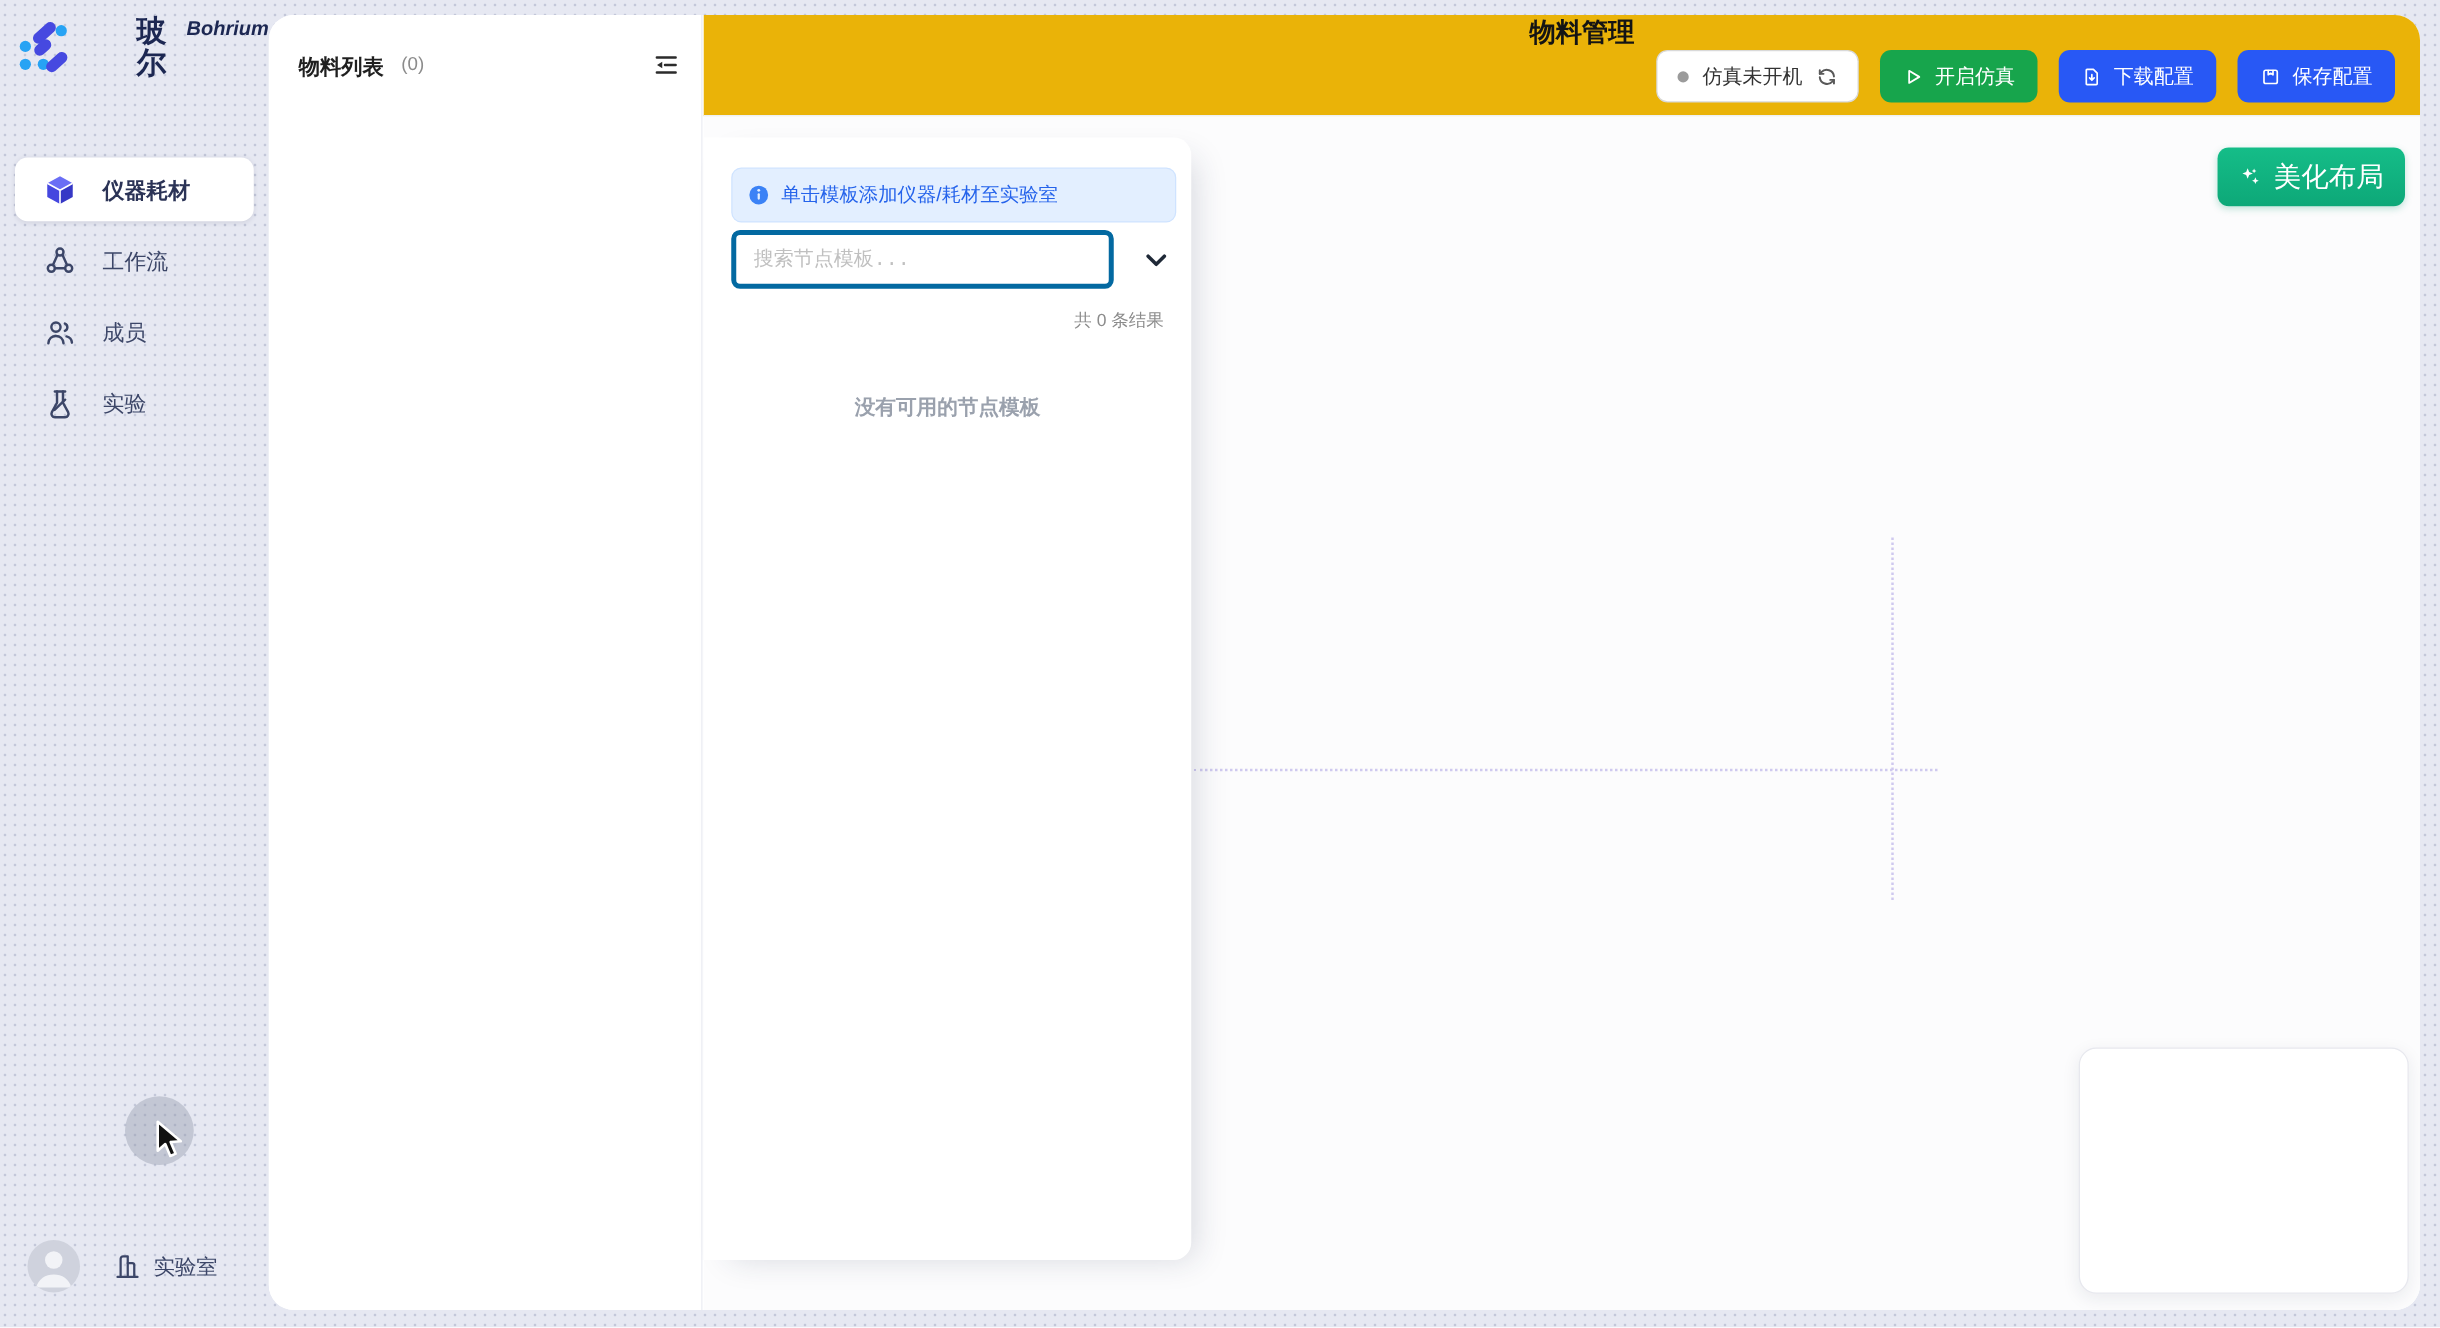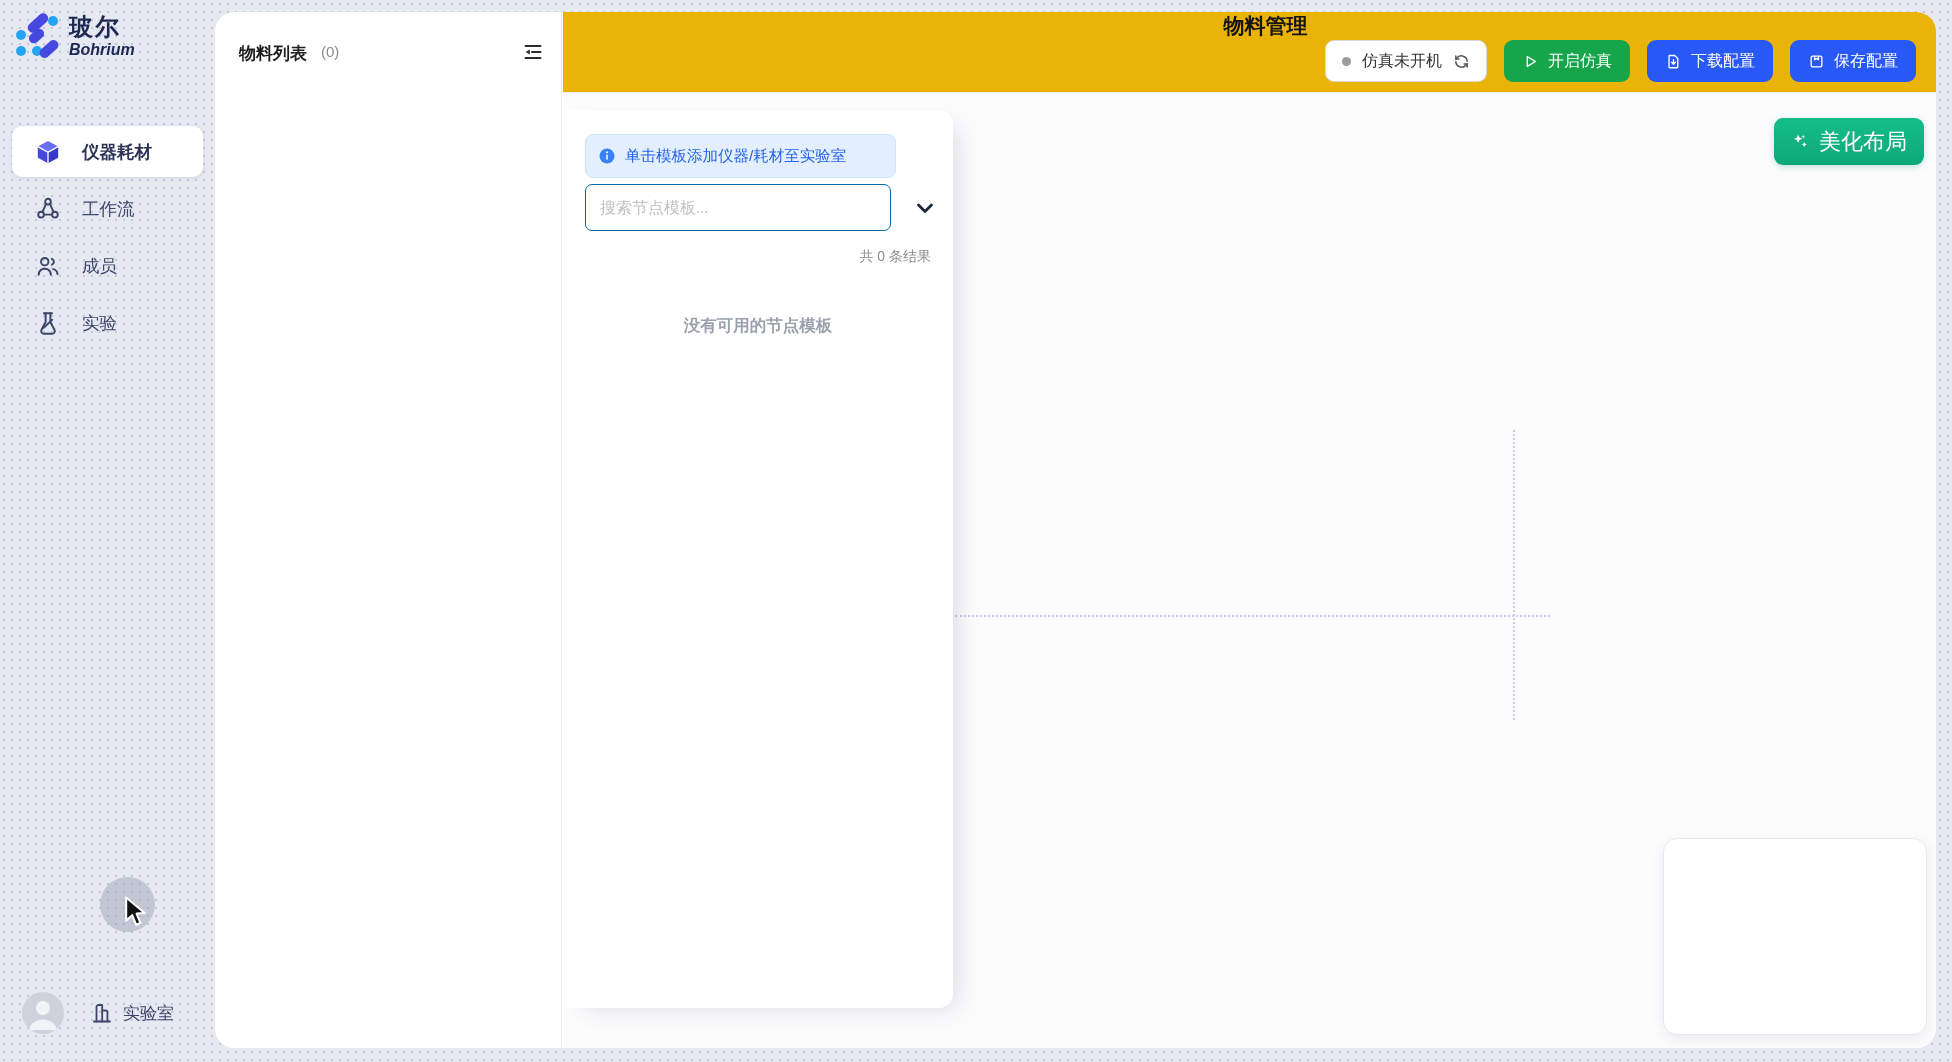--- a/index.html
+++ b/index.html
@@ -9,21 +9,21 @@
   #app {
     position:relative; width:1952px; height:1062px;
     background-color:#e6e8f2;
     background-image:radial-gradient(circle,#c3c7d9 1.1px, rgba(0,0,0,0) 1.3px);
     background-size:8px 8px;
   }
 
   
   .sidebar { position:absolute; left:0; top:0; width:215px; height:1062px; }
   .logo-row { position:absolute; left:14px; top:13px; display:flex; align-items:center; gap:9px; }
-  .logo-text { display:flex; flex-direction:column; line-height:1.05; color:#1c2752; }
+  .logo-text { display:flex; flex-direction:row; line-height:1.05; color:#1c2752;margin-left:45px; }
   .logo-zh { font-size:24px; font-weight:800; letter-spacing:2px; }
   .logo-en { font-size:16px; font-weight:700; margin-top:3px;font-style:italic; }
 
   .nav-item {
     position:absolute; left:12px; width:191px; height:51px; border-radius:10px;
     display:flex; align-items:center; gap:21px; padding-left:23px;
     color:#3c4668; font-size:17.5px; cursor:pointer;margin-top:19px;
   }
   .nav-item.active { background:#fff; box-shadow:0 1px 4px rgba(25,30,60,.10); font-weight:700; color:#2b3356; }
   .nav-icon { width:26px; height:26px; flex:0 0 26px; }
@@ -68,27 +68,27 @@
     border-left:2px dotted #cfc9ef; }
   .beautify { position:absolute; top:25px; right:12px; height:47px; border-radius:9px;
     display:flex; align-items:center; gap:9px; padding:0 17px; font-size:22px; color:#fff;
     background:linear-gradient(180deg,#15bd88,#0da878); cursor:pointer; box-shadow:0 2px 6px rgba(16,150,110,.25); }
   .minimap { position:absolute; right:9px; bottom:13px; width:264px; height:197px; background:#fff;
     border:1px solid #e7e8ee; border-radius:14px; box-shadow:0 4px 14px rgba(30,35,60,.08); }
 
   
   .drawer { position:absolute; left:348px; top:98px; width:390px; height:898px; background:#fff;
     border-radius:0 14px 14px 0; box-shadow:12px 8px 26px -10px rgba(35,45,80,.18); }
-  .banner { position:absolute; left:22px; top:24px; width:311px; height:44px; border-radius:8px;
+  .banner { position:absolute; left:22px; top:24px; width:356px; height:44px; border-radius:8px;
     background:var(--banner_bg,#e3efff); border:1px solid #cfe3ff;
     display:flex; align-items:center; gap:9px; padding:0 12px;
     font-size:15.5px; color:var(--banner_text,#2563eb); }
   .search-input { position:absolute; left:22px; top:74px; width:306px; height:47px;
-    border:1px solid #0369a1; border-radius:7px; padding:0 14px; font-size:16px; color:#333;
-    font-family:Liberation Serif, serif; outline:none; background:#fff; }
+    border:4px solid #0369a1; border-radius:7px; padding:0 14px; font-size:16px; color:#333;
+    font-family:Liberation Mono, monospace; outline:none; background:#fff; }
   .search-input::placeholder { color:#c0c0c0; }
   .chevron-btn { position:absolute; right:15px; top:85px; width:26px; height:26px; cursor:pointer; }
   .result-count { position:absolute; right:22px; top:138px; font-size:14px; color:#8c8c8c; }
   .empty-text { position:absolute; left:0; top:205px; width:100%; text-align:center;
     font-size:16.5px; color:#9aa1ad;font-weight:bold; }
 
   
   .click-circle { position:absolute; left:100px; top:877px; width:55px; height:55px; border-radius:50%;
     background:rgba(143,149,168,.40); }
   .cursor { position:absolute; left:123px; top:896px; }

